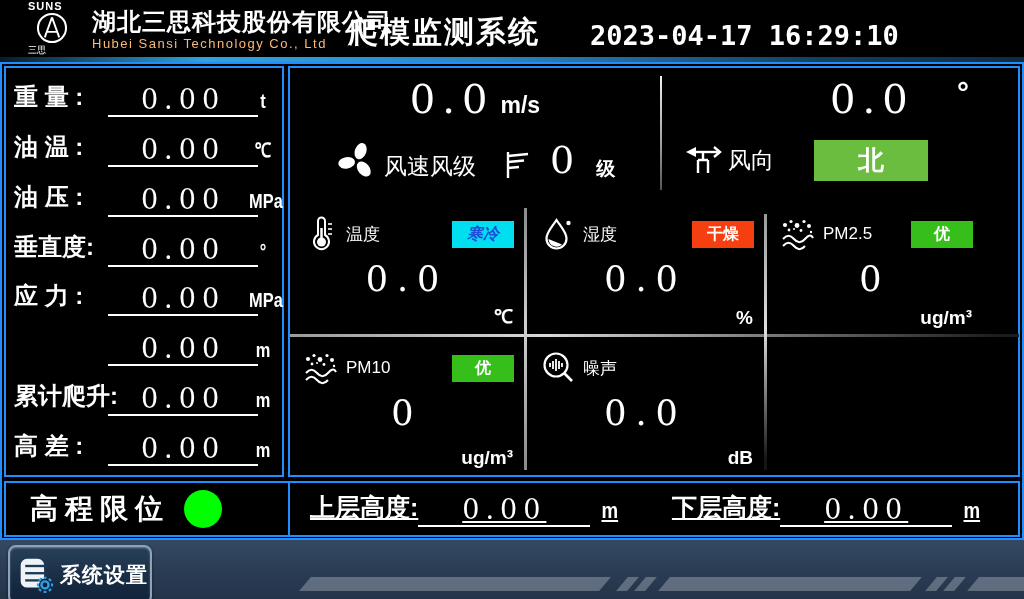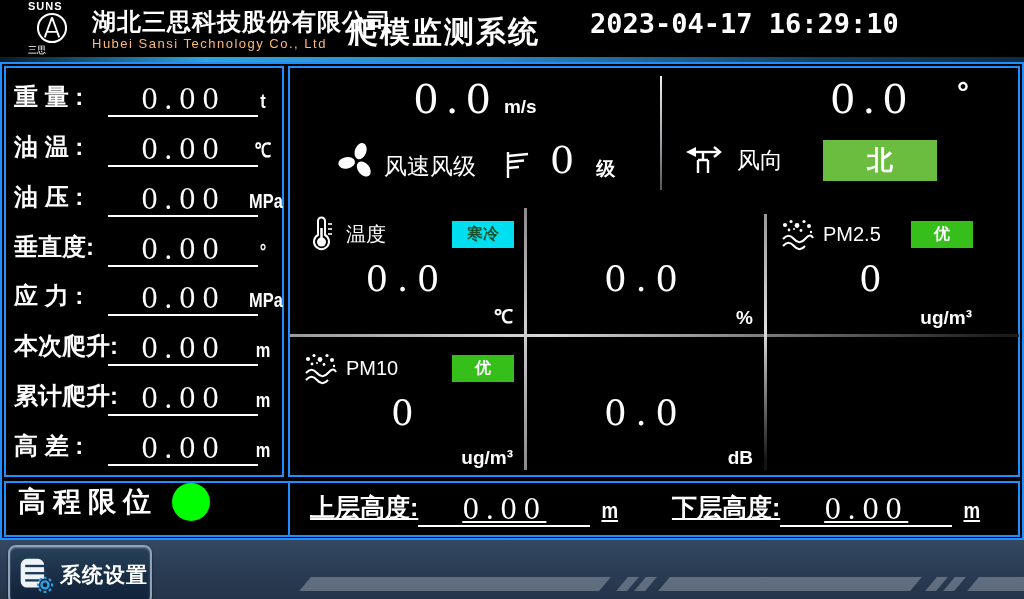--- a/index.html
+++ b/index.html
@@ -10,80 +10,80 @@
   
   .header { position:absolute; left:0; top:0; width:1024px; height:57px; background:#000; }
   .logo { position:absolute; left:22px; top:1px; width:60px; text-align:center; }
   .logo-top { font-size:11px; font-weight:bold; letter-spacing:1px; line-height:10px; text-align:left; padding-left:6px;}
   .logo-mark { width:34px; height:34px; display:block; margin:0 auto; }
   .logo-bottom { font-size:9px; line-height:10px; text-align:left; padding-left:6px;}
   .company { position:absolute; left:92px; top:8px; }
   .company-cn { font-size:24px; font-weight:bold; letter-spacing:1px; line-height:27px; }
   .company-en { font-size:13px; letter-spacing:1.5px; color:#fdba74; line-height:17px; }
   .app-title { position:absolute; left:348px; top:12px; font-size:30px; font-weight:bold; letter-spacing:2px; }
-  .datetime { position:absolute; left:590px; top:8px; font-size:27px; font-weight:bold;
+  .datetime { position:absolute; left:590px; top:20px; font-size:27px; font-weight:bold;
               font-family:"DejaVu Sans Mono","Liberation Mono",monospace; letter-spacing:0px; }
   .blue-bar { position:absolute; left:0; top:57px; width:1024px; height:6px;
               background:linear-gradient(90deg,#0a1a26 0%,#2fa4dd 20%,#2c86c2 48%,#14405f 80%,#0d2c44 100%); }
 
   
   .outer-frame { position:absolute; left:0; top:62px; width:1024px; height:478px;
                  border:2px solid #1f8fff; background:transparent; }
   .panel { position:absolute; border:2px solid #1f8fff; background:#000; }
   .left-panel   { left:4px;   top:66px;  width:280px; height:411px; display:flex; flex-direction:column; padding:4px 2px; }
   .main-panel   { left:288px; top:66px;  width:732px; height:411px; }
-  .limit-panel  { left:4px;   top:481px; width:304px; height:56px; display:flex; padding-left:12px; }
+  .limit-panel  { left:4px;   top:481px; width:304px; height:56px; display:flex; align-items:center; padding-left:24px; }
   .heights-panel{ left:288px; top:481px; width:732px; height:56px; display:flex; align-items:center; padding-left:20px;text-decoration:underline; }
 
   
   .metric-row { position:relative; flex:1; }
   .m-label { position:absolute; left:6px; bottom:9px; font-size:24px; font-weight:bold; white-space:pre; }
   .m-value { position:absolute; left:100px; bottom:5px; width:150px; text-align:center;
              border-bottom:2px solid #fff; font-family:"DejaVu Serif",serif;
              font-size:27px; letter-spacing:6px; line-height:30px; }
   .m-unit  { position:absolute; right:0px; bottom:9px; width:34px; text-align:center;
              font-size:20px; font-weight:bold; transform:scaleX(.82); transform-origin:center; }
 
   
   .serif-val { font-family:"DejaVu Serif",serif; letter-spacing:7px; }
   .wind-speed { position:absolute; left:0; top:0; width:370px; height:135px; }
   .ws-main { position:absolute; left:0; top:8px; width:100%; text-align:center; }
   .ws-value { font-size:40px; }
-  .ws-unit  { font-size:19px; font-weight:bold; margin-left:6px; letter-spacing:0; }
+  .ws-unit  { font-size:23px; font-weight:bold; margin-left:6px; letter-spacing:0; }
   .ws-sub { position:absolute; left:46px; top:70px; display:flex; align-items:flex-end; }
   .ws-label { font-size:23px; margin-left:6px; }
   .flag-icon { margin-left:24px; }
   .ws-level { font-size:38px; margin-left:16px; letter-spacing:0; }
   .ws-level-unit { font-size:19px; font-weight:bold; margin-left:22px; margin-top:8px; }
   .wind-divider { position:absolute; left:370px; top:8px; width:2px; height:114px;
                   background:linear-gradient(180deg,#f0f0f0,#9aa0a6 60%,#555); }
   .wind-dir { position:absolute; left:372px; top:0; width:357px; height:135px; }
   .wd-value { position:absolute; left:168px; top:8px; font-size:40px; }
   .wd-degree { position:absolute; left:295px; top:8px; font-size:30px; font-weight:bold; }
   .wd-sub { position:absolute; left:22px; top:72px; display:flex; align-items:center; }
-  .wd-label { font-size:23px; margin-left:13px; }
+  .wd-label { font-size:23px; margin-left:4px; }
   .wd-reading { margin-left:40px; width:114px; height:41px; display:flex; align-items:center;
                 justify-content:center; font-size:26px; font-weight:bold; color:#fff; }
 
   
   .hdiv { position:absolute; left:0; top:266px; width:729px; height:3px;
           background:linear-gradient(90deg,#9a9a9a,#d8d8d8 35%,#8a8a8a 60%,#1c1c1c 97%); }
   .vdiv1 { position:absolute; left:234px; top:140px; width:3px; height:262px;
            background:linear-gradient(180deg,#8a8a8a,#d0d0d0 45%,#8a8a8a); }
   .vdiv2 { position:absolute; left:474px; top:146px; width:3px; height:256px;
            background:linear-gradient(180deg,#9a9a9a,#e0e0e0 45%,#151515 96%); }
   .cell { position:absolute; }
   .cell-t  { left:0;     top:135px; width:234px; height:131px; }
   .cell-h  { left:237px; top:135px; width:237px; height:131px; }
   .cell-p25{ left:477px; top:135px; width:216px; height:131px; }
   .cell-p10{ left:0;     top:269px; width:234px; height:137px; }
   .cell-n  { left:237px; top:269px; width:237px; height:137px; }
   .cell-head { display:flex; align-items:center; padding:13px 10px 0 13px; }
   .cell-icon { width:36px; height:36px; flex:none; }
-  .cell-label { font-size:20px; margin-left:7px; }
+  .cell-label { font-size:17px; margin-left:7px; }
   .badge { margin-left:auto; min-width:62px; height:27px; display:flex; align-items:center;
            justify-content:center; font-size:16px; font-weight:bold; padding:0 6px; }
   .cell-value { position:absolute; left:0; top:56px; width:100%; text-align:center;
                 font-family:"DejaVu Serif",serif; font-size:35px; letter-spacing:9px; }
   .cell-unit { position:absolute; right:11px; bottom:5px; font-size:19px; font-weight:bold; }
 
   
   .limit-label { font-size:28px; font-weight:bold; letter-spacing:7px; }
   .status-dot { width:38px; height:38px; border-radius:50%; margin-left:14px; }
   .height-group { display:flex; align-items:flex-end; }
@@ -149,21 +149,20 @@
       <span class="m-label">垂直度:</span>
       <span class="m-value">0.00</span>
       <span class="m-unit">°</span>
     </div>
     <div class="metric-row">
       <span class="m-label">应 力 :</span>
       <span class="m-value">0.00</span>
       <span class="m-unit">MPa</span>
     </div>
     <div class="metric-row">
-      <span class="m-label">本次爬升:</span>
       <span class="m-value">0.00</span>
       <span class="m-unit">m</span>
     </div>
     <div class="metric-row">
       <span class="m-label">累计爬升:</span>
       <span class="m-value">0.00</span>
       <span class="m-unit">m</span>
     </div>
     <div class="metric-row">
       <span class="m-label">高 差 :</span>
@@ -223,27 +222,36 @@
           <path d="M15 5 a3.5 3.5 0 0 1 7 0 v14 a7.5 7.5 0 1 1 -7 0 Z" fill="none" stroke="#fff" stroke-width="2"></path>
           <circle cx="18.5" cy="26" r="4.5" fill="#fff"></circle>
           <line x1="18.5" y1="22" x2="18.5" y2="12" stroke="#fff" stroke-width="2.5"></line>
           <g stroke="#fff" stroke-width="1.6">
             <line x1="25" y1="8" x2="29" y2="8"></line>
               <line x1="25" y1="13" x2="29" y2="13"></line>
               <line x1="25" y1="18" x2="29" y2="18"></line>
           </g>
         </svg>
         <span class="cell-label">温度</span>
-        <span class="badge" style="background-color: rgb(0, 223, 240); color: #14532d;">寒冷</span>
+        <span class="badge" style="background-color: rgb(0, 223, 240); color: #1d4ed8; font-style: italic;">寒冷</span>
       </div>
       <div class="cell-value">0.0</div>
       <div class="cell-unit">℃</div>
     </div>
 
     <div class="cell cell-h">
+      <div class="cell-head">
+        <svg class="cell-icon" viewBox="0 0 36 36">
+          <path d="M16.5 4 C12 11 6.5 16.5 6.5 22.5 a10 10 0 0 0 20 0 C26.5 16.5 21 11 16.5 4 Z" fill="none" stroke="#fff" stroke-width="2.2"></path>
+          <path d="M8.5 23 a8 8 0 0 0 13.5 5.5 Z" fill="#fff"></path>
+          <circle cx="28.5" cy="7" r="2.2" fill="#fff"></circle>
+        </svg>
+        <span class="cell-label">湿度</span>
+        <span class="badge" style="background-color: rgb(245, 63, 16); color: rgb(255, 255, 255);">干燥</span>
+      </div>
       <div class="cell-value">0.0</div>
       <div class="cell-unit">%</div>
     </div>
 
     <div class="cell cell-p25">
       <div class="cell-head">
         <svg class="cell-icon" viewBox="0 0 36 36" fill="#fff">
           <circle cx="5" cy="9" r="2.1"></circle>
             <circle cx="11" cy="5.5" r="1.6"></circle>
             <circle cx="17" cy="9.5" r="2.4"></circle>
@@ -279,20 +287,34 @@
           <path d="M3 30 q5.5 -6.5 11 0 t11 0" fill="none" stroke="#fff" stroke-width="2"></path>
         </svg>
         <span class="cell-label">PM10</span>
         <span class="badge" style="background-color: rgb(54, 190, 27); color: rgb(255, 255, 255);">优</span>
       </div>
       <div class="cell-value">0</div>
       <div class="cell-unit">ug/m³</div>
     </div>
 
     <div class="cell cell-n">
+      <div class="cell-head">
+        <svg class="cell-icon" viewBox="0 0 36 36">
+          <circle cx="16" cy="15" r="11.5" stroke="#fff" stroke-width="2.2" fill="none"></circle>
+          <line x1="24.5" y1="23.5" x2="32" y2="31" stroke="#fff" stroke-width="2.6"></line>
+          <g stroke="#fff" stroke-width="1.8">
+            <line x1="10" y1="13" x2="10" y2="17"></line>
+              <line x1="13" y1="11" x2="13" y2="19"></line>
+            <line x1="16" y1="9" x2="16" y2="21"></line>
+              <line x1="19" y1="11" x2="19" y2="19"></line>
+            <line x1="22" y1="13" x2="22" y2="17"></line>
+          </g>
+        </svg>
+        <span class="cell-label">噪声</span>
+      </div>
       <div class="cell-value">0.0</div>
       <div class="cell-unit">dB</div>
     </div>
   </div>
 
   <div class="panel limit-panel">
     <span class="limit-label">高程限位</span>
     <span class="status-dot" style="background-color: rgb(0, 255, 0);"></span>
   </div>
 

